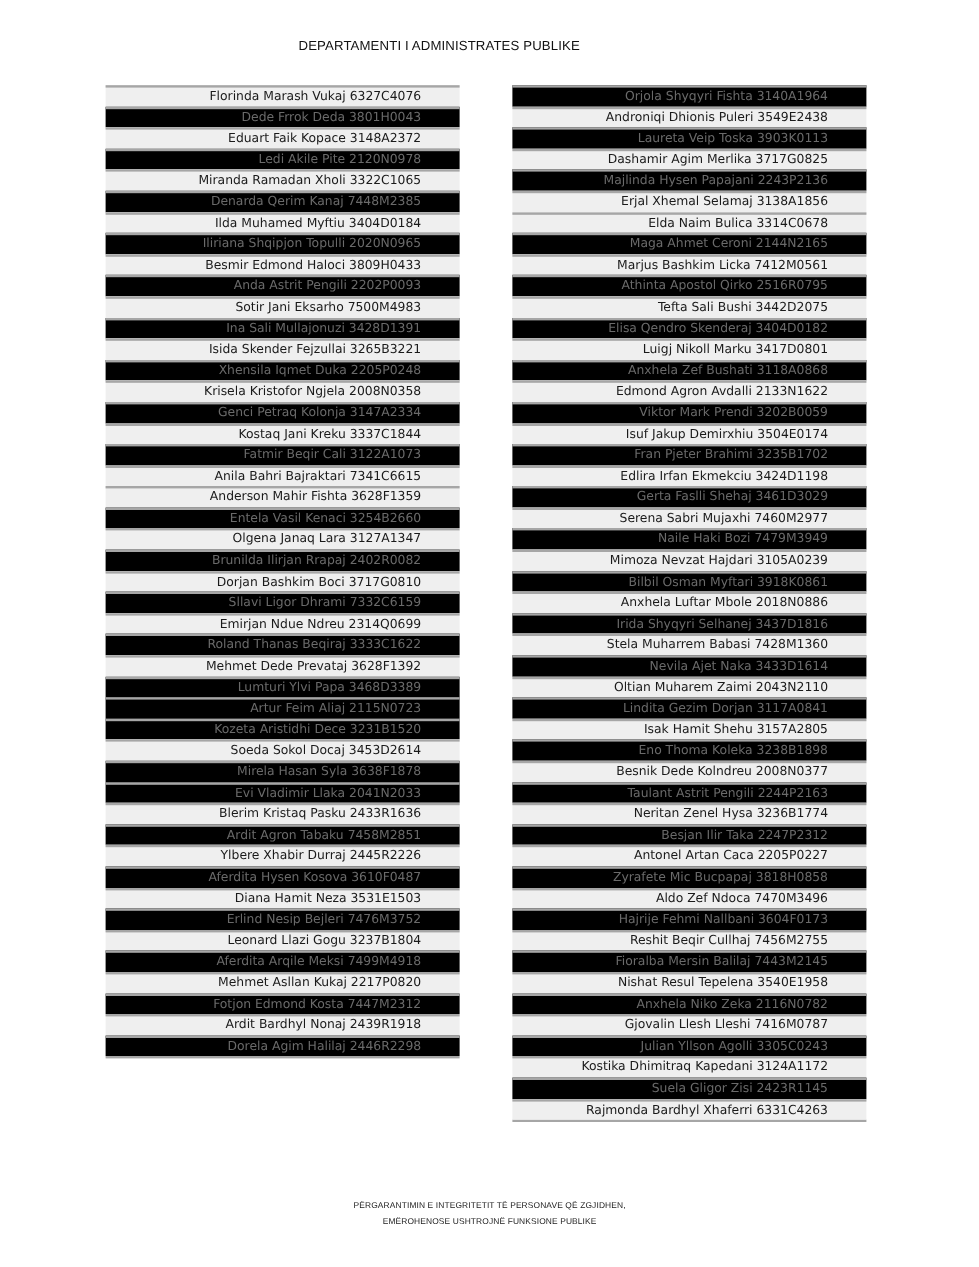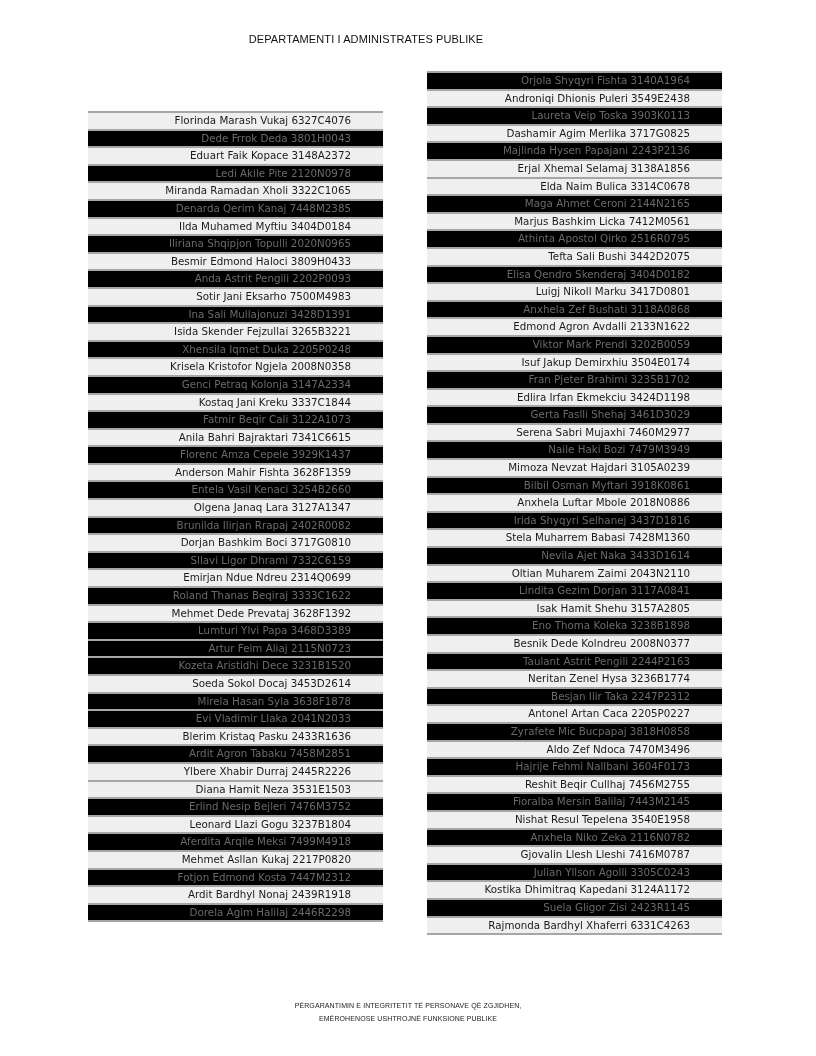--- a/index.html
+++ b/index.html
@@ -9,21 +9,21 @@
   }
   .page-title {
     position: absolute; top: 33px; left: 0; width: 732px; text-align: center;
     font-family: "Liberation Sans", sans-serif; font-size: 11px; color: #111;
     letter-spacing: 0.1px;
   }
   .col {
     position: absolute; top: 71px; width: 295px;
     border-bottom: 2px solid #a6a6a6;
   }
-  .col.left { left: 88px; margin-top: 40px; }
+  .col.left { left: 88px; }
   .col.right { left: 427px; }
   .row {
     height: 15.6px; line-height: 15.6px;
     border-top: 2px solid #a6a6a6;
     text-align: right; padding-right: 32px;
     font-size: 10.3px; white-space: nowrap; overflow: hidden;
     box-sizing: content-box;
   }
   .row.shade { background: #efefef; color: #1a1a1a; }
   .row.plain { background: #000000; color: #6a6a6a; }
@@ -51,39 +51,39 @@
     <div class="row plain">Anda Astrit Pengili 2202P0093</div>
     <div class="row shade">Sotir Jani Eksarho 7500M4983</div>
     <div class="row plain">Ina Sali Mullajonuzi 3428D1391</div>
     <div class="row shade">Isida Skender Fejzullai 3265B3221</div>
     <div class="row plain">Xhensila Iqmet Duka 2205P0248</div>
     <div class="row shade">Krisela Kristofor Ngjela 2008N0358</div>
     <div class="row plain">Genci Petraq Kolonja 3147A2334</div>
     <div class="row shade">Kostaq Jani Kreku 3337C1844</div>
     <div class="row plain">Fatmir Beqir Cali 3122A1073</div>
     <div class="row shade">Anila Bahri Bajraktari 7341C6615</div>
-    <div class="row plain">Florenc Amza Cepele 3929K1437</div>
     <div class="row shade">Anderson Mahir Fishta 3628F1359</div>
     <div class="row plain">Entela Vasil Kenaci 3254B2660</div>
     <div class="row shade">Olgena Janaq Lara 3127A1347</div>
     <div class="row plain">Brunilda Ilirjan Rrapaj 2402R0082</div>
     <div class="row shade">Dorjan Bashkim Boci 3717G0810</div>
     <div class="row plain">Sllavi Ligor Dhrami 7332C6159</div>
     <div class="row shade">Emirjan Ndue Ndreu 2314Q0699</div>
     <div class="row plain">Roland Thanas Beqiraj 3333C1622</div>
     <div class="row shade">Mehmet Dede Prevataj 3628F1392</div>
     <div class="row plain">Lumturi Ylvi Papa 3468D3389</div>
     <div class="row plain">Artur Feim Aliaj 2115N0723</div>
     <div class="row plain">Kozeta Aristidhi Dece 3231B1520</div>
     <div class="row shade">Soeda Sokol Docaj 3453D2614</div>
     <div class="row plain">Mirela Hasan Syla 3638F1878</div>
     <div class="row plain">Evi Vladimir Llaka 2041N2033</div>
     <div class="row shade">Blerim Kristaq Pasku 2433R1636</div>
     <div class="row plain">Ardit Agron Tabaku 7458M2851</div>
     <div class="row shade">Ylbere Xhabir Durraj 2445R2226</div>
+    <div class="row plain">Aferdita Hysen Kosova 3610F0487</div>
     <div class="row shade">Diana Hamit Neza 3531E1503</div>
     <div class="row plain">Erlind Nesip Bejleri 7476M3752</div>
     <div class="row shade">Leonard Llazi Gogu 3237B1804</div>
     <div class="row plain">Aferdita Arqile Meksi 7499M4918</div>
     <div class="row shade">Mehmet Asllan Kukaj 2217P0820</div>
     <div class="row plain">Fotjon Edmond Kosta 7447M2312</div>
     <div class="row shade">Ardit Bardhyl Nonaj 2439R1918</div>
     <div class="row plain">Dorela Agim Halilaj 2446R2298</div>
   </div>
 <div class="col right" id="col-right">

